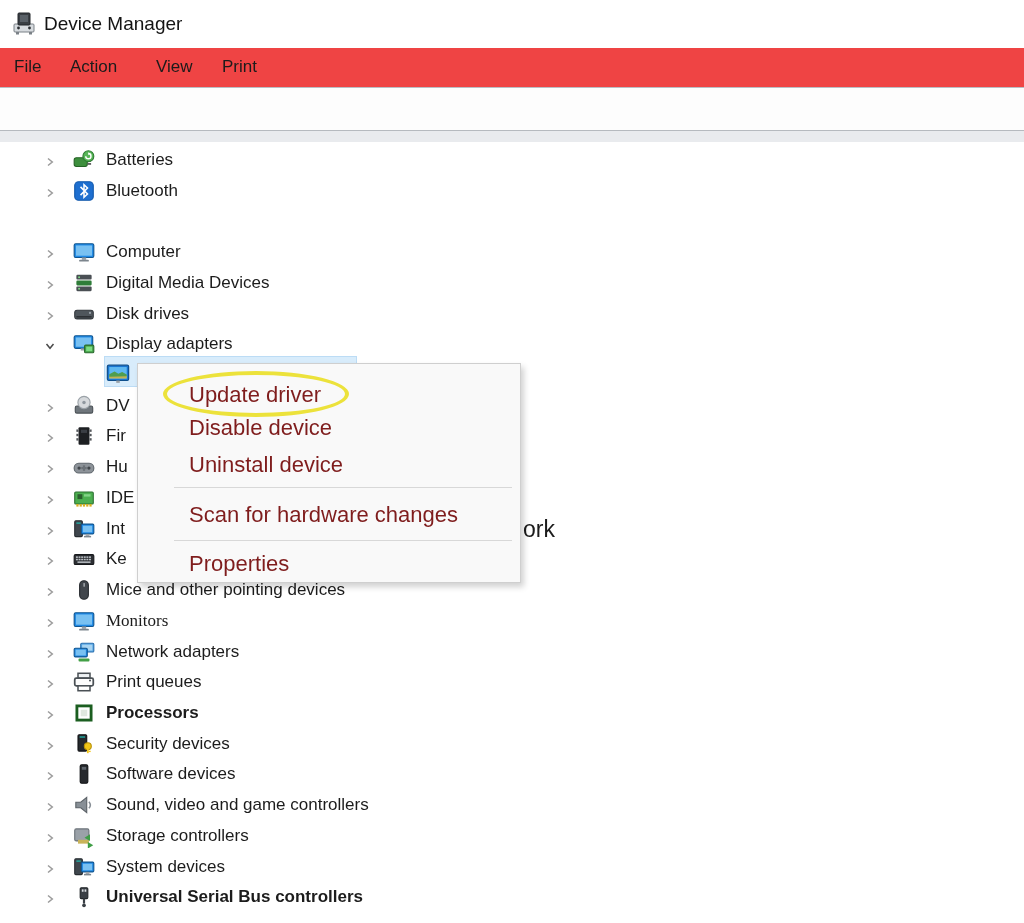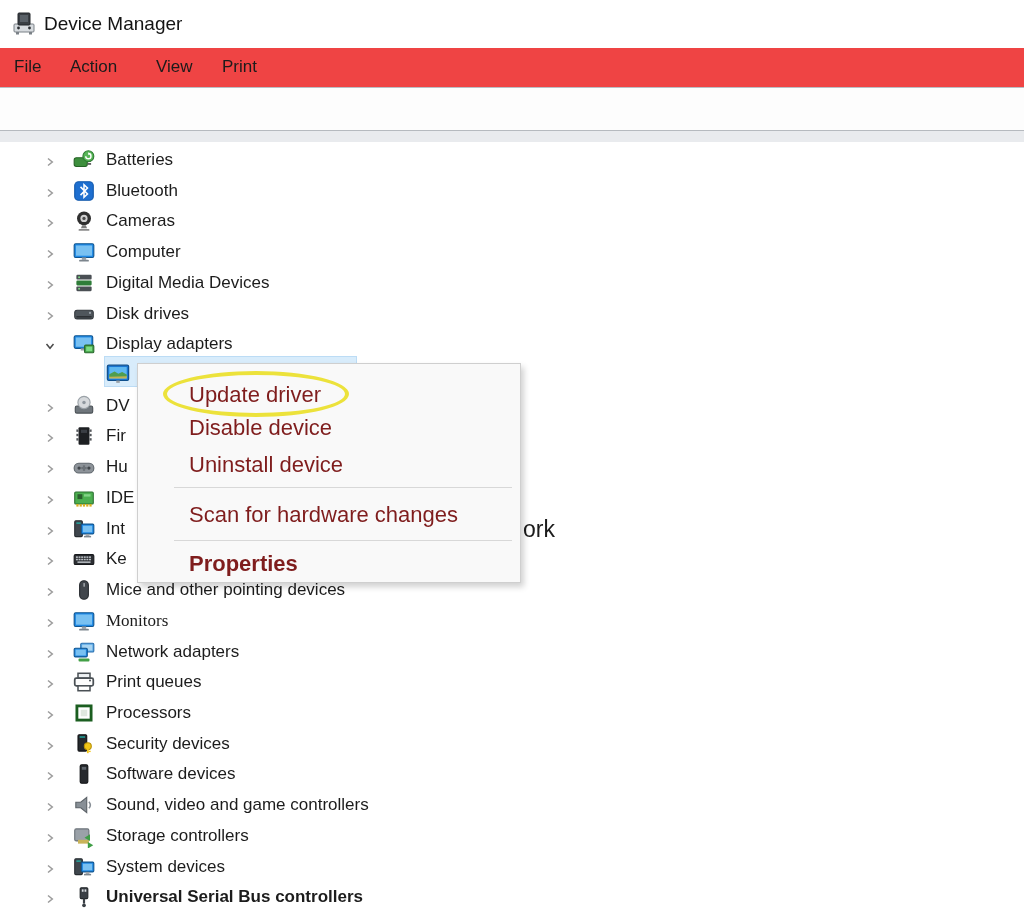--- a/index.html
+++ b/index.html
@@ -22,21 +22,21 @@
   .trow{position:absolute;left:0;width:1024px;height:30px;}
   .trow .chev{position:absolute;left:44px;top:9px;width:12px;height:12px;}
   .trow .ticon{position:absolute;top:3px;width:24px;height:24px;}
   .trow .tlabel{position:absolute;left:106px;top:0;height:30px;line-height:30px;font-size:17px;white-space:nowrap;color:#1c1c1c;}
   .trow .tfrag{position:absolute;left:523px;top:0;height:30px;line-height:30px;font-size:23px;color:#1c1c1c;}
   .sel-highlight{position:absolute;left:104px;top:-4px;width:253px;height:31px;background:#d8ecfb;border:1px solid #bcdcf5;box-sizing:border-box;}
   
   .ctx{position:absolute;left:137px;top:363px;width:384px;height:220px;background:#f9f9f9;border:1px solid #cfcfcf;
        box-shadow:3px 4px 6px rgba(0,0,0,0.18);box-sizing:border-box;z-index:10;}
   .ctx .citem{position:absolute;left:0;width:100%;height:30px;line-height:30px;padding-left:51px;font-size:22px;color:#7f1d1d;box-sizing:border-box;cursor:default;}
-  .ctx .citem.bold{font-weight:bold;}
+  .ctx .citem.bold{font-weight:normal;}
   .ctx .csep{position:absolute;left:36px;right:8px;height:1px;background:#d8d8d8;}
   .annotation-ellipse{position:absolute;left:163px;top:371px;width:186px;height:46px;border:4px solid #ece23b;border-radius:50%;box-sizing:border-box;z-index:11;}
 </style>
 </head>
 <body>
 
 <div class="screen">
   <div class="titlebar">
     <span class="app-icon" id="app-icon"><svg width="26" height="28" viewBox="0 0 26 26" xmlns="http://www.w3.org/2000/svg">
           <rect x="3" y="14" width="20" height="8" rx="1" fill="#d7dbdf" stroke="#7b8187"></rect>
@@ -161,33 +161,20 @@
       </div>
       <div class="trow" style="top: 34px; text-align: center;">
         <span class="chev"><svg width="12" height="12" viewBox="0 0 12 12" xmlns="http://www.w3.org/2000/svg">
             <path d="M4 2.5l4.3 3.5L4 9.5" stroke="#9b9b9b" stroke-width="1.5" fill="none"></path>
           </svg></span>
         <span class="ticon" style="left: 72px;"><svg width="24" height="24" viewBox="0 0 22 22" xmlns="http://www.w3.org/2000/svg">
             <rect x="2.5" y="2.5" width="17" height="17" rx="3.5" fill="#1e6fd0" stroke="#1258ab"></rect>
             <path d="M7.8 7.2l6.4 6.6-3.2 3V5.2l3.2 3-6.4 6.6" stroke="#fff" stroke-width="1.4" fill="none"></path>
           </svg></span>
         <span class="tlabel">Bluetooth</span>
-      </div>
-      <div class="trow" style="top: 64px;">
-        <span class="chev"><svg width="12" height="12" viewBox="0 0 12 12" xmlns="http://www.w3.org/2000/svg">
-            <path d="M4 2.5l4.3 3.5L4 9.5" stroke="#9b9b9b" stroke-width="1.5" fill="none"></path>
-          </svg></span>
-        <span class="ticon" style="left: 72px;"><svg width="24" height="24" viewBox="0 0 22 22" xmlns="http://www.w3.org/2000/svg">
-            <circle cx="11" cy="8.6" r="6.4" fill="#2f2f2f"></circle>
-            <circle cx="11" cy="8.6" r="3.3" fill="#cfcfcf"></circle>
-            <circle cx="11" cy="8.6" r="1.5" fill="#4a4a4a"></circle>
-            <path d="M8.2 17.6h5.6l-1.1-2.8h-3.4z" fill="#7a7a7a"></path>
-            <rect x="6" y="18.4" width="10" height="1.6" rx="0.8" fill="#8a8a8a"></rect>
-          </svg></span>
-        <span class="tlabel">Cameras</span>
       </div>
       <div class="trow" style="top: 95px;">
         <span class="chev"><svg width="12" height="12" viewBox="0 0 12 12" xmlns="http://www.w3.org/2000/svg">
             <path d="M4 2.5l4.3 3.5L4 9.5" stroke="#9b9b9b" stroke-width="1.5" fill="none"></path>
           </svg></span>
         <span class="ticon" style="left: 72px;"><svg width="24" height="24" viewBox="0 0 22 22" xmlns="http://www.w3.org/2000/svg">
             <rect x="2" y="3.5" width="18" height="12.5" rx="1.4" fill="#1e88e5" stroke="#10558f"></rect>
             <rect x="3.6" y="5" width="14.8" height="9.4" fill="#79c1f2"></rect>
             <rect x="9" y="16" width="4" height="2.2" fill="#9aa1a8"></rect>
             <rect x="6.5" y="18.2" width="9" height="1.6" rx="0.8" fill="#7c858d"></rect>
@@ -376,21 +363,21 @@
             <path d="M4 2.5l4.3 3.5L4 9.5" stroke="#9b9b9b" stroke-width="1.5" fill="none"></path>
           </svg></span>
         <span class="ticon" style="left: 72px;"><svg width="24" height="24" viewBox="0 0 22 22" xmlns="http://www.w3.org/2000/svg">
             <rect x="5.5" y="3" width="11" height="4.5" fill="#eef1f3" stroke="#4a5055" stroke-width="1.4"></rect>
             <rect x="2.5" y="7.5" width="17" height="7" rx="1.4" fill="#fdfdfd" stroke="#4a5055" stroke-width="1.6"></rect>
             <rect x="5.5" y="14.5" width="11" height="4.5" fill="#fff" stroke="#4a5055" stroke-width="1.4"></rect>
             <circle cx="16.5" cy="9.6" r="0.9" fill="#4a5055"></circle>
           </svg></span>
         <span class="tlabel">Print queues</span>
       </div>
-      <div class="trow" style="top: 556px;">
+      <div class="trow" style="top: 556px; font-weight: bold;">
         <span class="chev"><svg width="12" height="12" viewBox="0 0 12 12" xmlns="http://www.w3.org/2000/svg">
             <path d="M4 2.5l4.3 3.5L4 9.5" stroke="#9b9b9b" stroke-width="1.5" fill="none"></path>
           </svg></span>
         <span class="ticon" style="left: 72px;"><svg width="24" height="24" viewBox="0 0 22 22" xmlns="http://www.w3.org/2000/svg">
             <rect x="4.5" y="4.5" width="13" height="13" fill="#ffffff" stroke="#1b5e20" stroke-width="2.6"></rect>
             <rect x="8" y="8" width="6" height="6" fill="#dfe8df"></rect>
           </svg></span>
         <span class="tlabel">Processors</span>
       </div>
       <div class="trow" style="top: 587px;">

